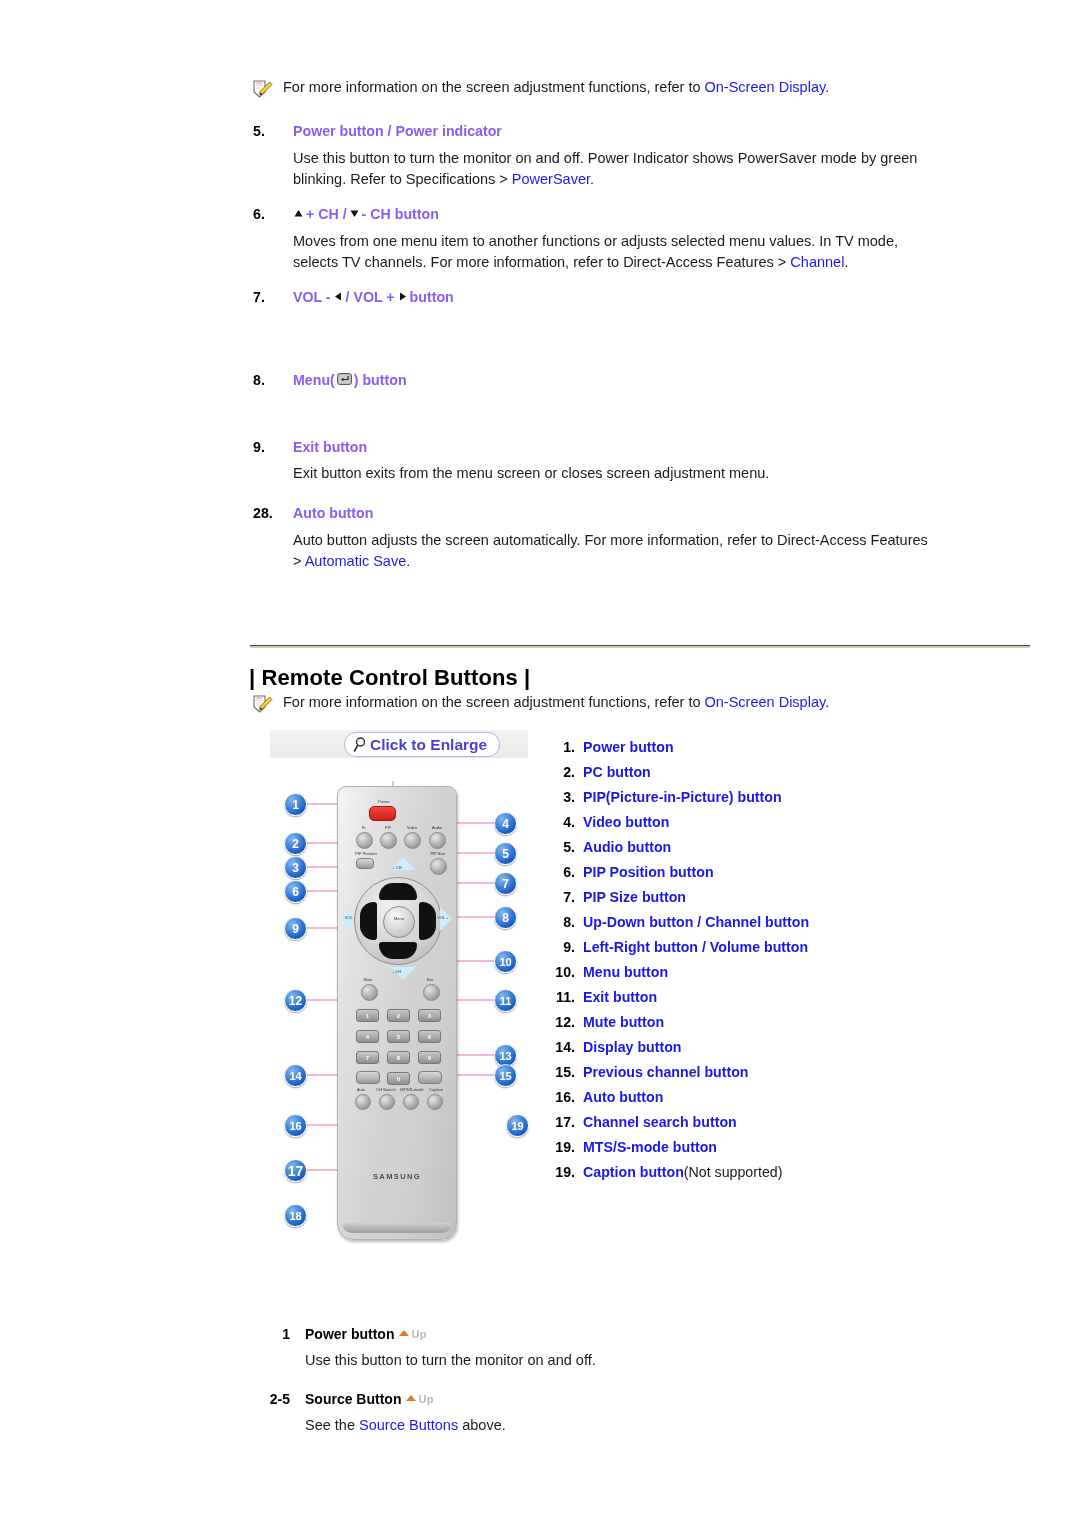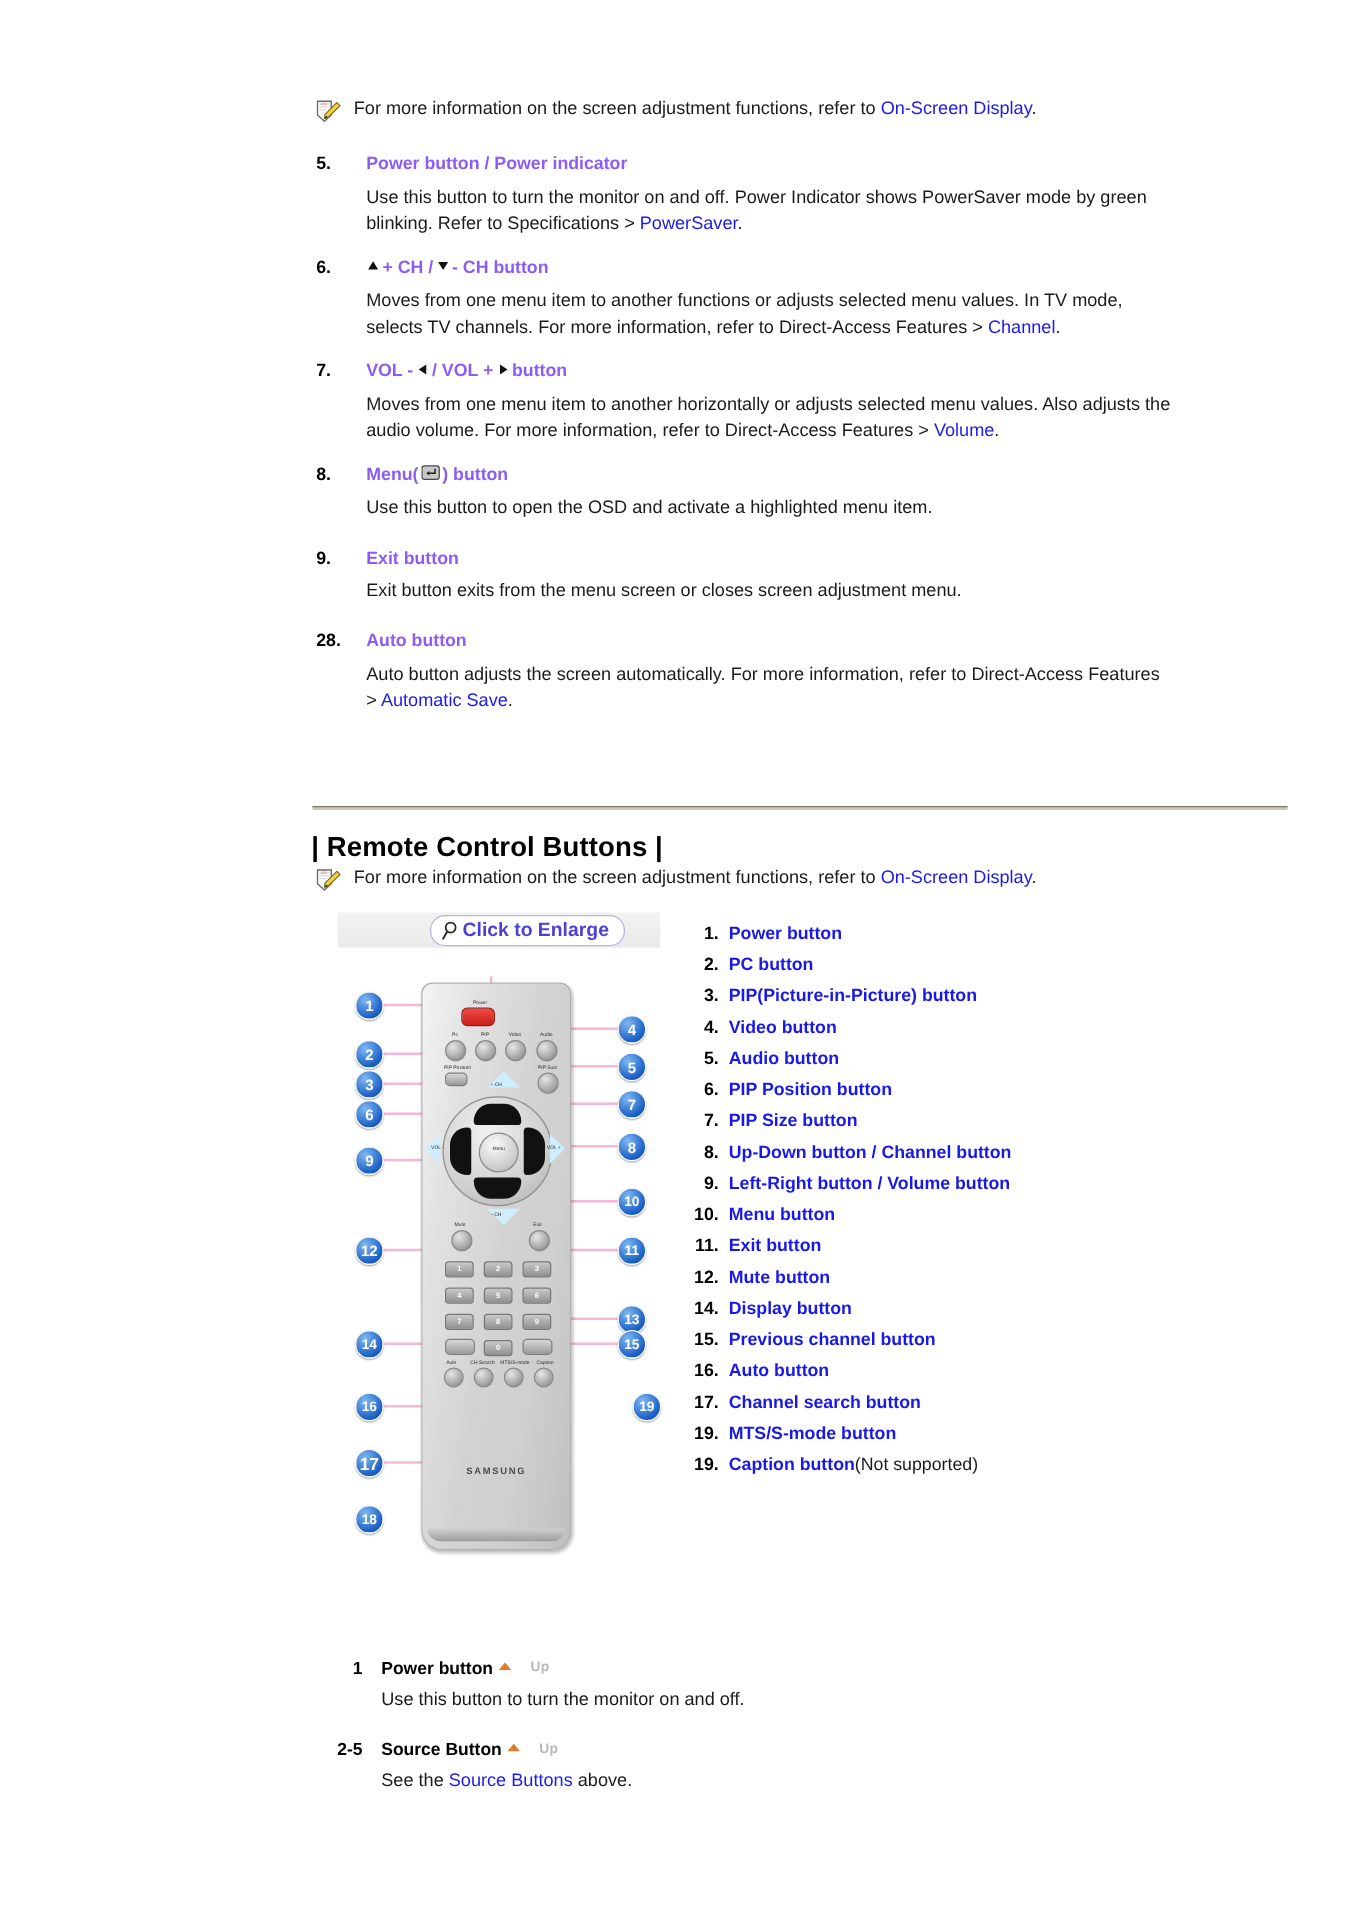--- a/index.html
+++ b/index.html
@@ -139,21 +139,21 @@
   .rsuffix{font-weight:normal;color:#1a1a1a;font-size:14.2px;}
 
   
   .bnum{
     position:absolute;font-weight:bold;font-size:14px;color:#000;text-align:right;
   }
   .btitle{
     position:absolute;font-weight:bold;font-size:14px;color:#000;
     display:flex;align-items:center;gap:5px;white-space:nowrap;
   }
-  .uplink{display:inline-flex;align-items:center;gap:15px;}
+  .uplink{display:inline-flex;align-items:center;gap:2px;}
   .uparrow{
     width:0;height:0;border-left:5px solid transparent;border-right:5px solid transparent;
     border-bottom:6px solid #e07a28;position:relative;top:-1px;
   }
   .uptext{font-size:11px;color:#b9b9b9;font-weight:bold;letter-spacing:.3px;}
   .bbody{position:absolute;font-size:14.5px;color:#1a1a1a;white-space:nowrap;}
 
   .glyph{display:inline-block;vertical-align:middle;}
 </style>
 </head>
@@ -210,39 +210,32 @@
         </svg>
     </span>
     <span>/ VOL + </span>
     <span class="glyph">
       <svg width="11" height="11" viewBox="0 0 11 11">
           <path d="M3 1.5 L3 9.5 L9 5.5 Z" fill="#111"></path>
         </svg>
     </span>
     <span>button</span>
   </div>
-  <div class="item-body" style="left:293px;top:314px;">
-    <span>Moves from one menu item to another horizontally or adjusts selected menu values. Also adjusts the</span><br>
-    <span>audio volume. For more information, refer to Direct-Access Features &gt; </span><span class="lnk">Volume</span><span>.</span>
-  </div>
 
   <div class="item-num" style="left:253px;top:371px;width:34px;">8.</div>
   <div class="item-title" style="left:293px;top:371px;">
     <span>Menu(</span>
     <span class="glyph">
       <svg width="15" height="12" viewBox="0 0 15 12">
         <rect x="0.6" y="0.6" width="13.8" height="10.8" rx="2" fill="#c9c9c9" stroke="#4a4a4a" stroke-width="1"></rect>
         <path d="M11 3 L11 6.5 L5 6.5" stroke="#222" stroke-width="1.2" fill="none"></path>
         <path d="M6.4 4.7 L4 6.5 L6.4 8.3 Z" fill="#222"></path>
       </svg>
     </span>
     <span>) button</span>
-  </div>
-  <div class="item-body" style="left:293px;top:396px;">
-    <span>Use this button to open the OSD and activate a highlighted menu item.</span>
   </div>
 
   <div class="item-num" style="left:253px;top:438px;width:34px;">9.</div>
   <div class="item-title" style="left:293px;top:438px;">Exit button</div>
   <div class="item-body" style="left:293px;top:463px;">
     <span>Exit button exits from the menu screen or closes screen adjustment menu.</span>
   </div>
 
   <div class="item-num" style="left:253px;top:504px;width:34px;">28.</div>
   <div class="item-title" style="left:293px;top:504px;">Auto button</div>

